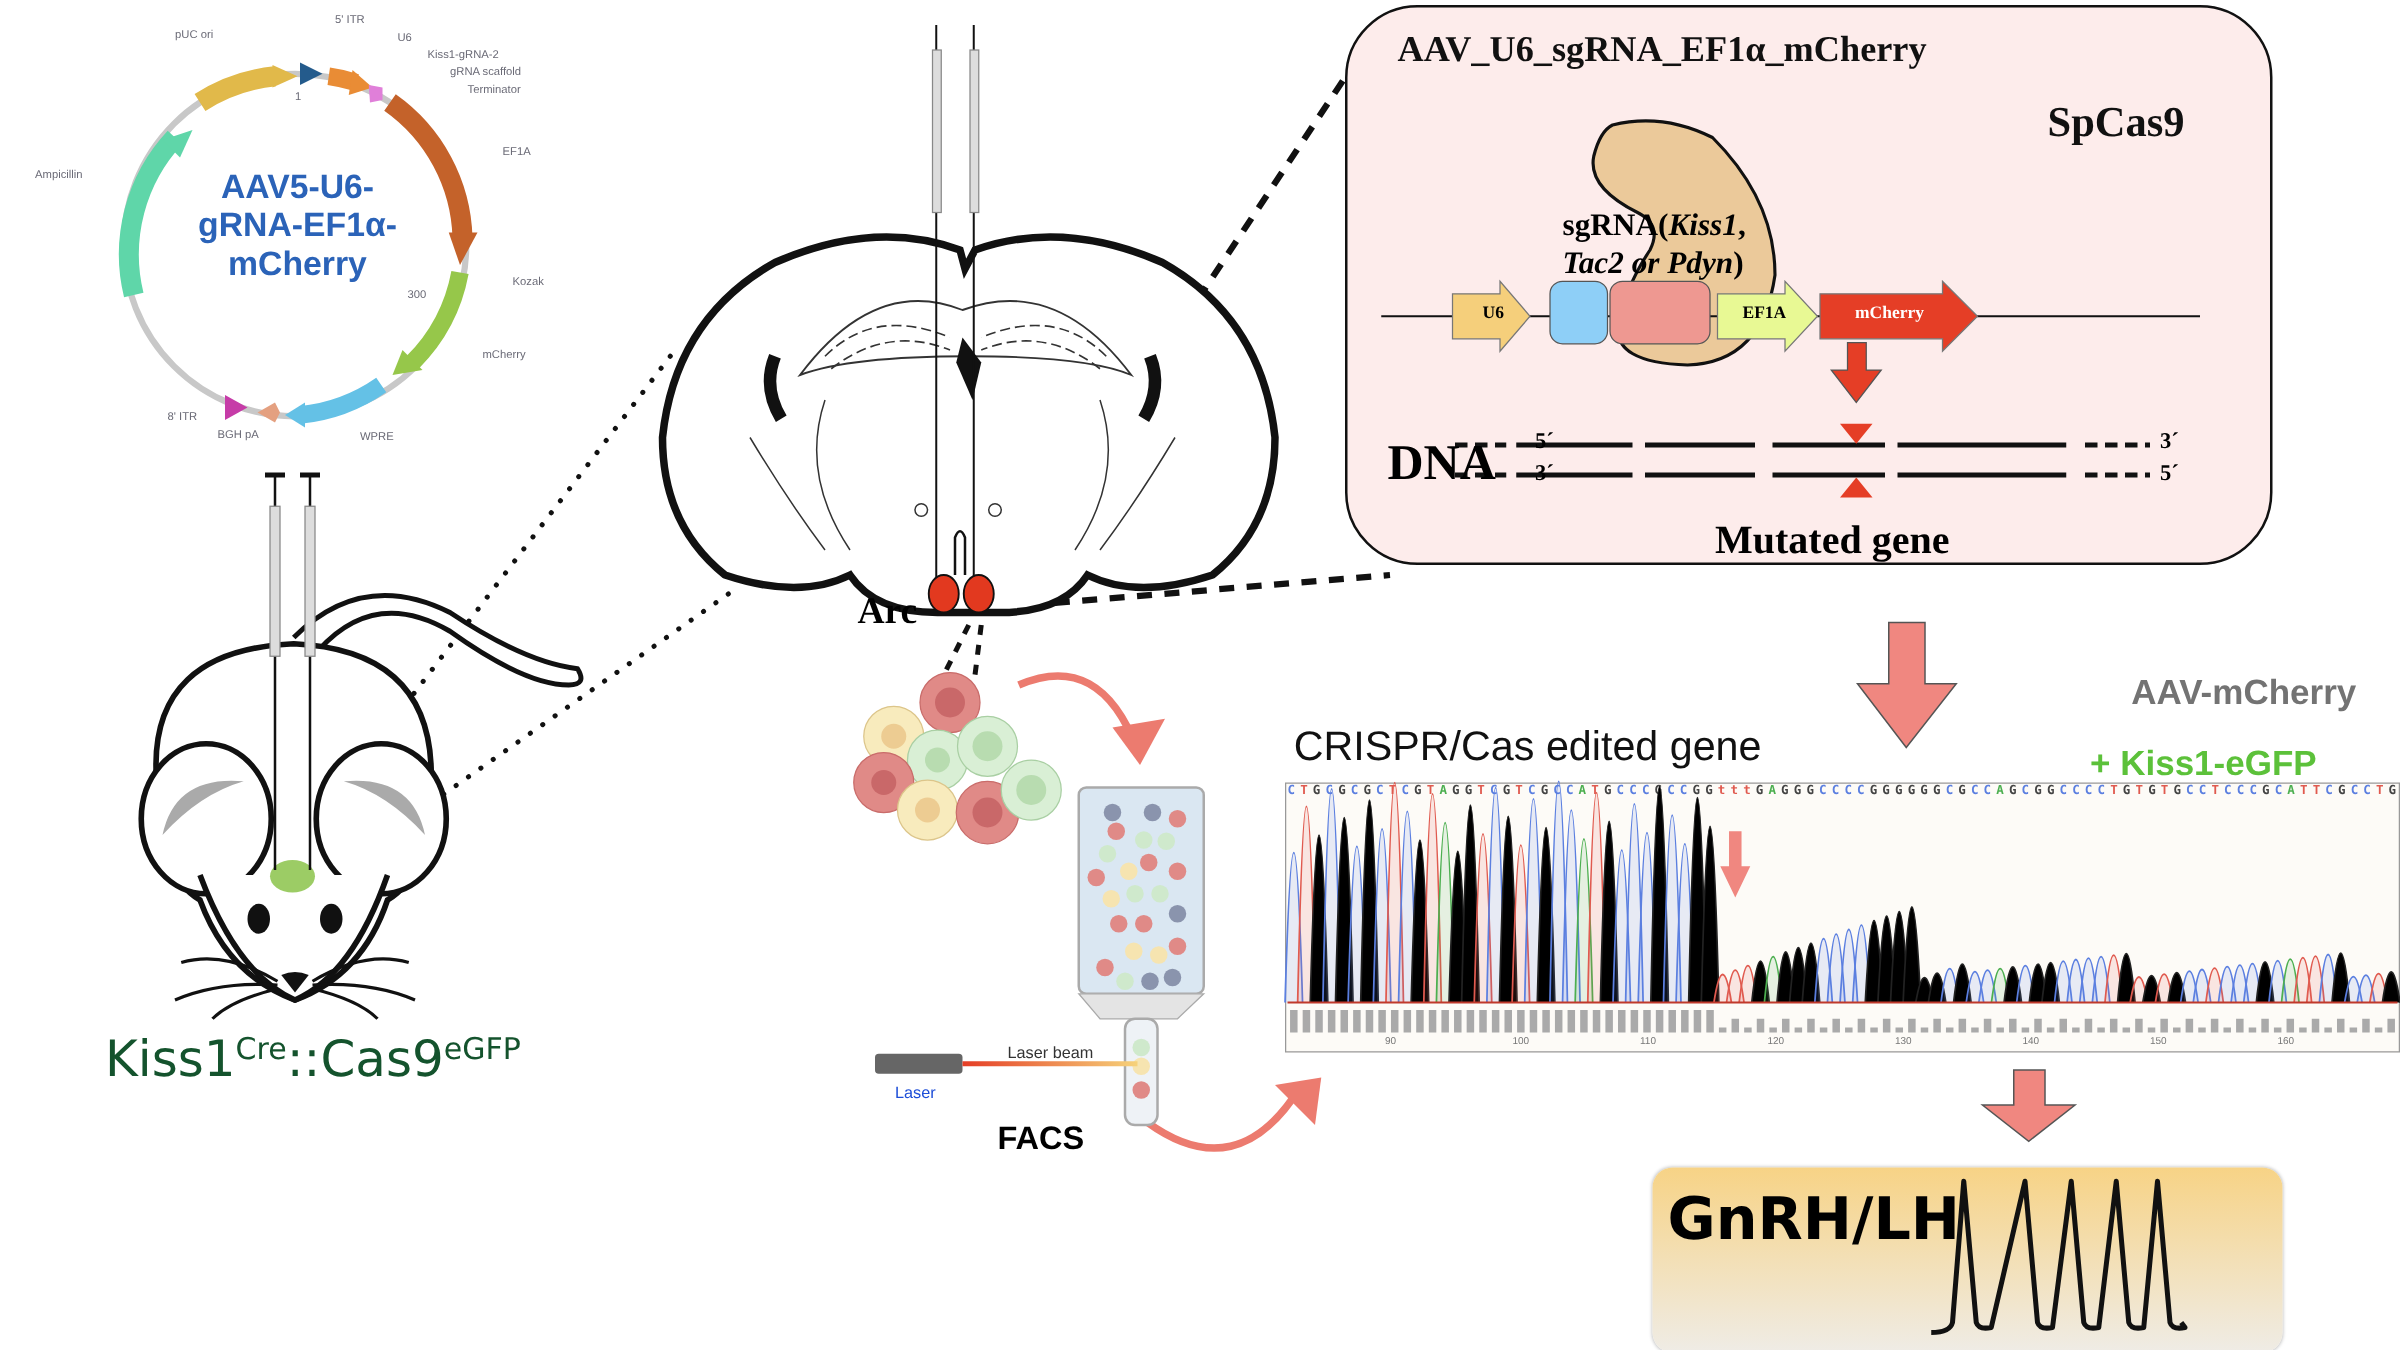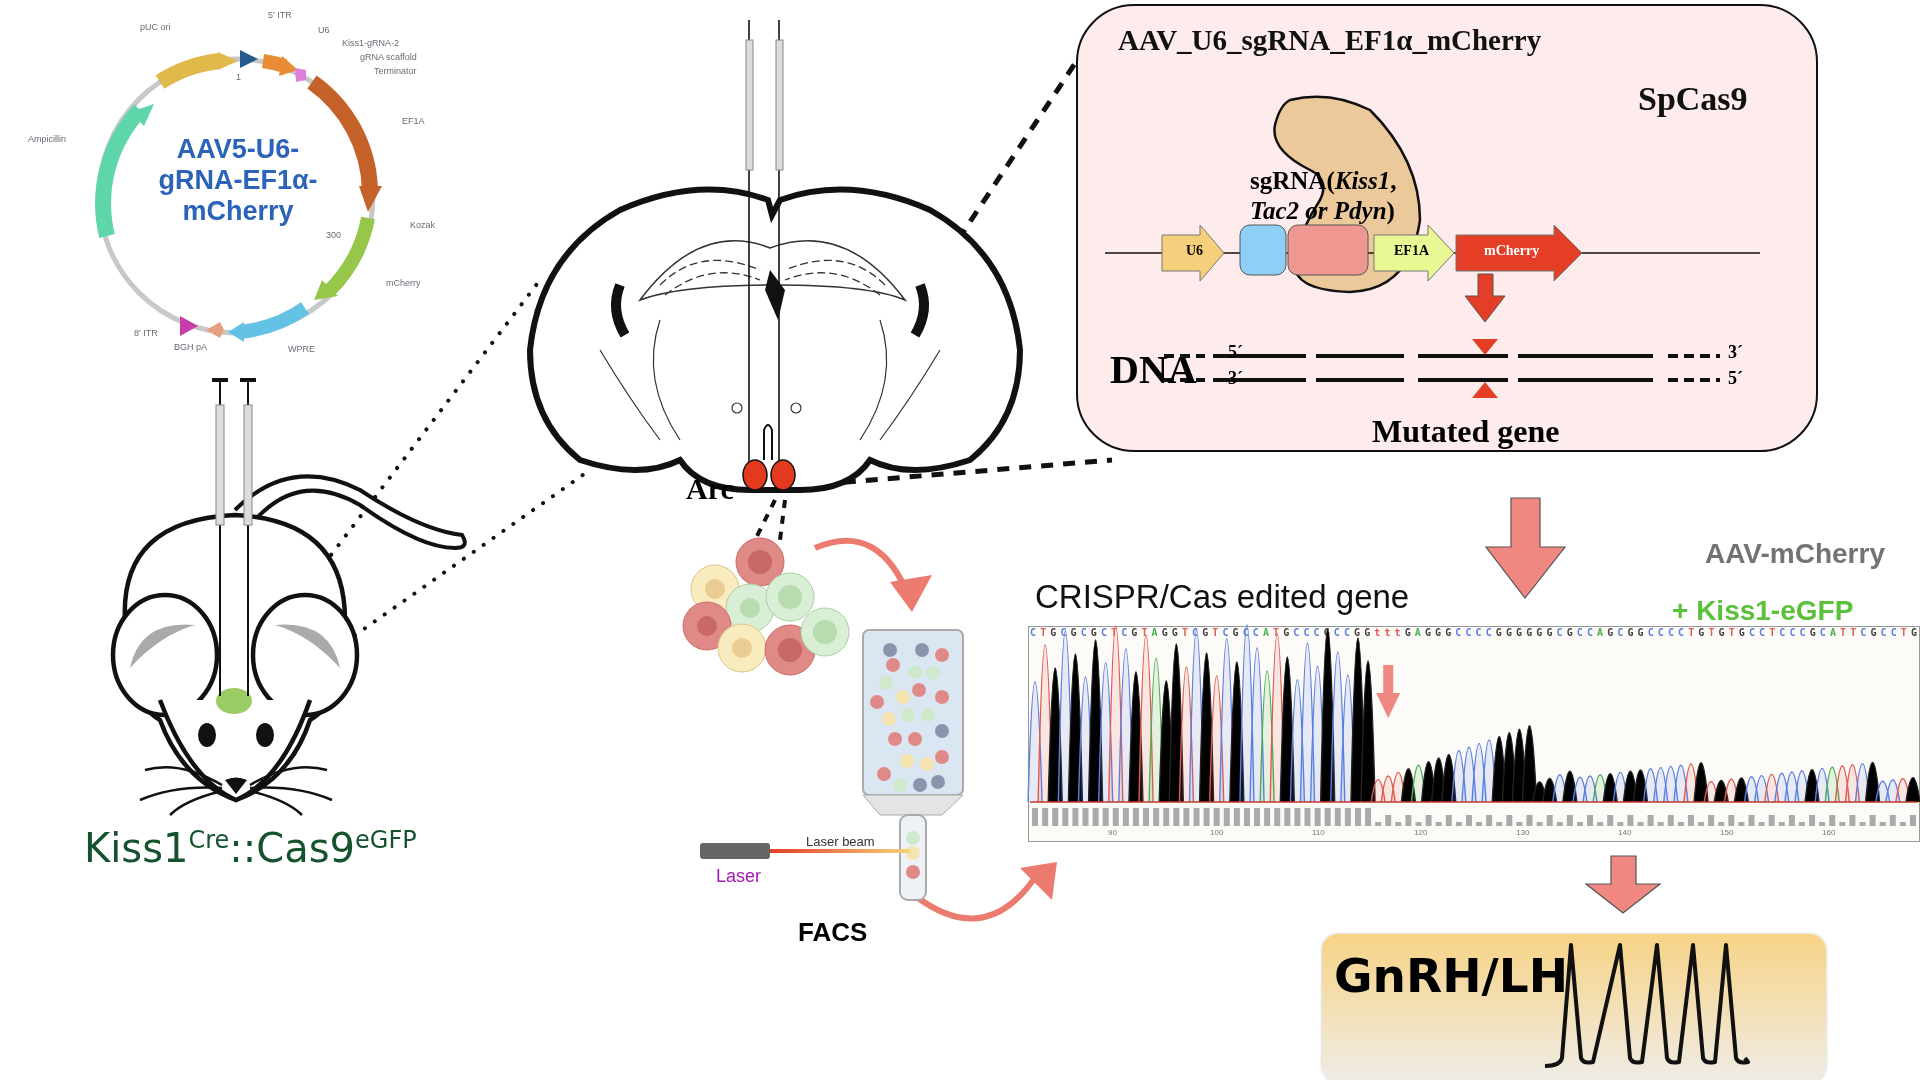--- a/index.html
+++ b/index.html
@@ -254,22 +254,22 @@
   <rect x="700" y="843" width="70" height="16" rx="3" fill="#666"></rect>
   <defs>
       <linearGradient id="beam" x1="0" x2="1">
         <stop offset="0" stop-color="#e53e26"></stop>
         <stop offset="1" stop-color="#f6d27a"></stop>
       </linearGradient>
     </defs>
   <rect x="770" y="849" width="140" height="4" fill="url(#beam)"></rect>
 </svg>
 <div class="abs" style="left:806px; top:834px; font-size:13px; color:#333;">Laser beam</div>
-<div class="abs" style="left:716px; top:866px; font-size:18px; color:#a21caf;">Laser</div>
-<div class="abs" style="left:798px; top:895px; font-size:26px; font-weight:bold;margin-top:22px;">FACS</div>
+<div class="abs" style="left:716px; top:866px; font-size:13px; color:#1d4ed8;">Laser</div>
+<div class="abs" style="left:798px; top:895px; font-size:26px; font-weight:bold;">FACS</div>
 
 <div class="abs" style="left:1035px; top:578px; font-size:33px; font-weight:normal; color:#111;">CRISPR/Cas edited gene</div>
 <div class="abs" style="left:1705px; top:538px; font-size:28px; font-weight:bold; color:#737373;">AAV-mCherry</div>
 <div class="abs" style="left:1672px; top:575px; font-size:28px; font-weight:bold; color:#5cc13a; white-space:pre;margin-top:20px;"><span>+ </span><span>Kiss1-eGFP</span></div>
 <div class="abs seqbox"></div>
 <div class="abs seq" id="seq-row">
     <span style="color: rgb(91, 127, 224);">C</span>
     <span style="color: rgb(224, 90, 79);">T</span>
     <span style="color: rgb(68, 68, 68);">G</span>
     <span style="color: rgb(91, 127, 224);">C</span>

